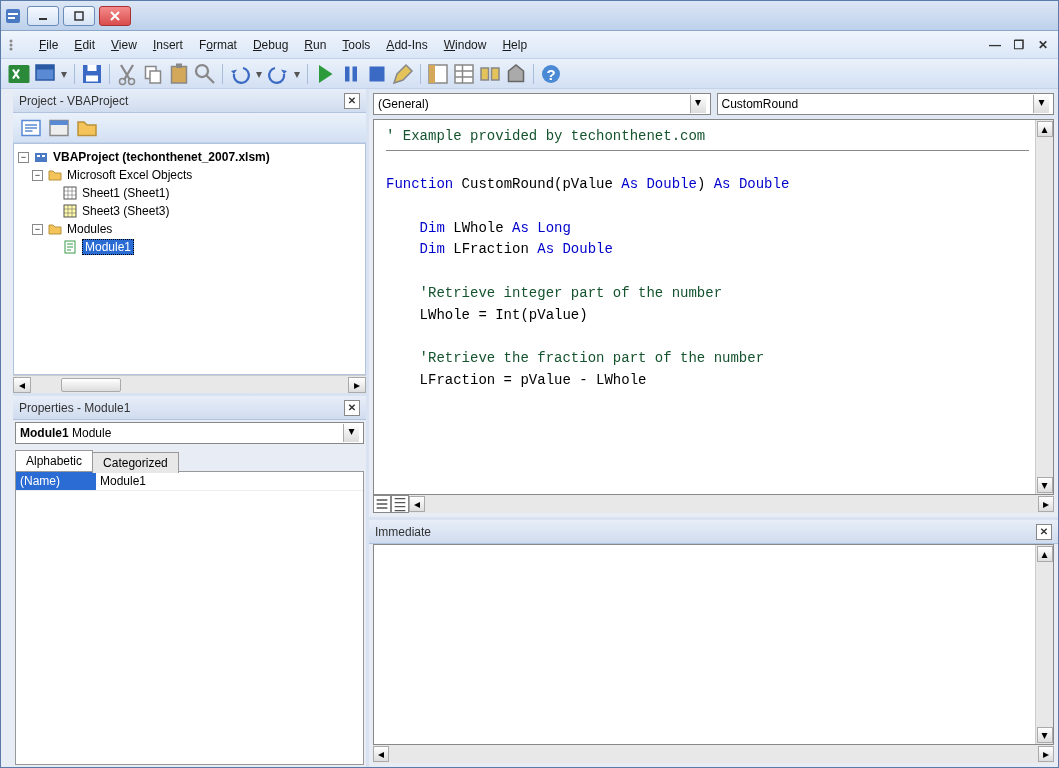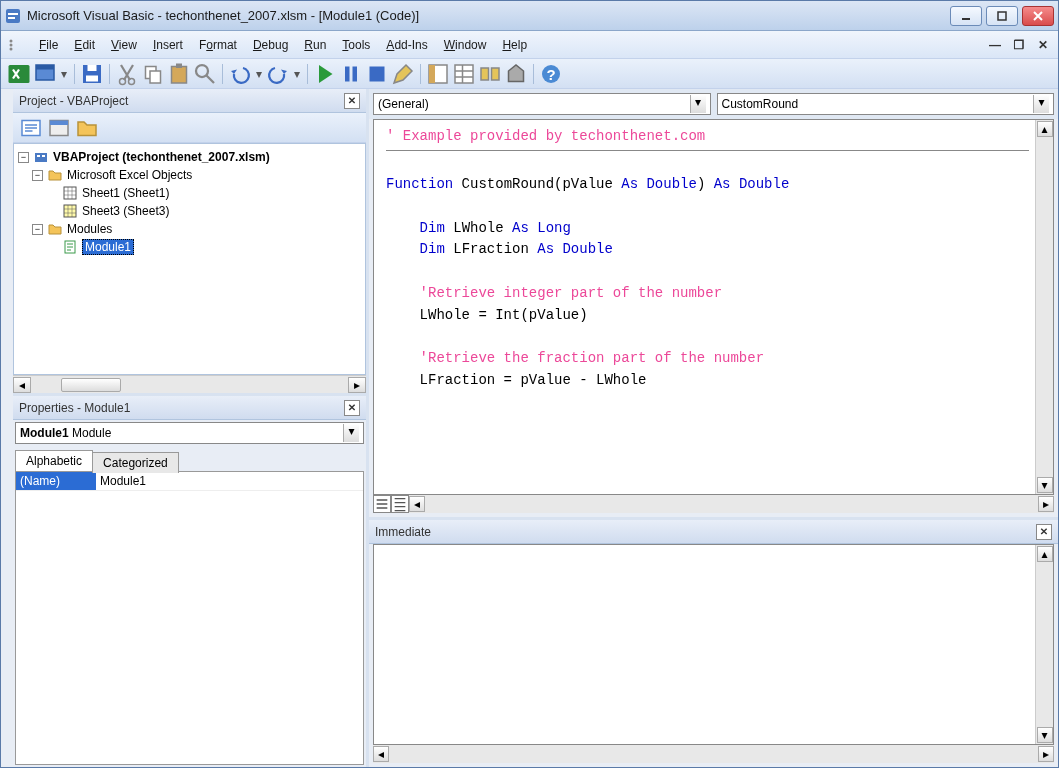--- a/index.html
+++ b/index.html
@@ -66,21 +66,21 @@
 .props-key { width:80px; padding:2px 4px; background:#2b6cd4; color:#fff; }
 .props-val { flex:1; padding:2px 4px; }
 
 
 .code-combos { display:flex; gap:6px; padding:4px; background:#e0e8f3; }
 .code-combos .combo-like { flex:1; font-family:inherit; }
 .code-area-wrap { flex:1; display:flex; background:#fff; border:1px solid #888; margin:0 4px; position:relative; overflow:hidden; }
 .code-area { flex:1; overflow:auto; padding:6px 6px 6px 12px; font-family:"Courier New",monospace; font-size:14px; line-height:1.55; white-space:pre; position:relative; }
 .code-hr { border:none; border-top:1px solid #888; margin:2px 0; }
 .kw { color:#0000cc; }
-.cm { color:#ec4899; }
+.cm { color:#14532d; }
 .code-vscroll { width:18px; background:#e8e8e8; border-left:1px solid #ccc; display:flex; flex-direction:column; }
 .code-vscroll .arrow, .code-hscroll .arrow { width:16px; height:16px; background:linear-gradient(#fff,#ddd); border:1px solid #aaa; display:flex; align-items:center; justify-content:center; margin:1px auto; }
 .code-bottom { display:flex; align-items:center; margin:0 4px; background:#e0e8f3; }
 .view-btns { display:flex; }
 .view-btn { width:18px; height:18px; border:1px solid #888; background:#fff; display:flex; align-items:center; justify-content:center; cursor:pointer; }
 .code-hscroll { flex:1; height:18px; background:#e8e8e8; display:flex; align-items:center; }
 
 
 .imm-pane { height:250px; border-top:3px solid #d8e2f0; display:flex; flex-direction:column; margin-top:4px; }
 .imm-body-wrap { flex:1; display:flex; background:#fff; border:1px solid #888; margin:0 4px 0 4px; }
@@ -91,21 +91,20 @@
 <body>
 
 <div class="titlebar">
   <span class="titlebar-icon">
     <svg viewBox="0 0 16 16">
         <rect x="1" y="1" width="14" height="14" fill="#4a7ac4" rx="2"></rect>
         <rect x="3" y="5" width="10" height="2" fill="#fff"></rect>
         <rect x="3" y="9" width="7" height="2" fill="#fff"></rect>
       </svg>
   </span>
-  <span class="titlebar-text">Microsoft Visual Basic - techonthenet_2007.xlsm - [Module1 (Code)]</span>
   <div class="win-btns">
     <div class="win-btn">
         <svg viewBox="0 0 12 12">
           <rect x="2" y="8" width="8" height="2" fill="#333"></rect>
         </svg>
       </div>
     <div class="win-btn">
         <svg viewBox="0 0 12 12">
           <rect x="2" y="2" width="8" height="8" fill="none" stroke="#333" stroke-width="1.5"></rect>
         </svg>

